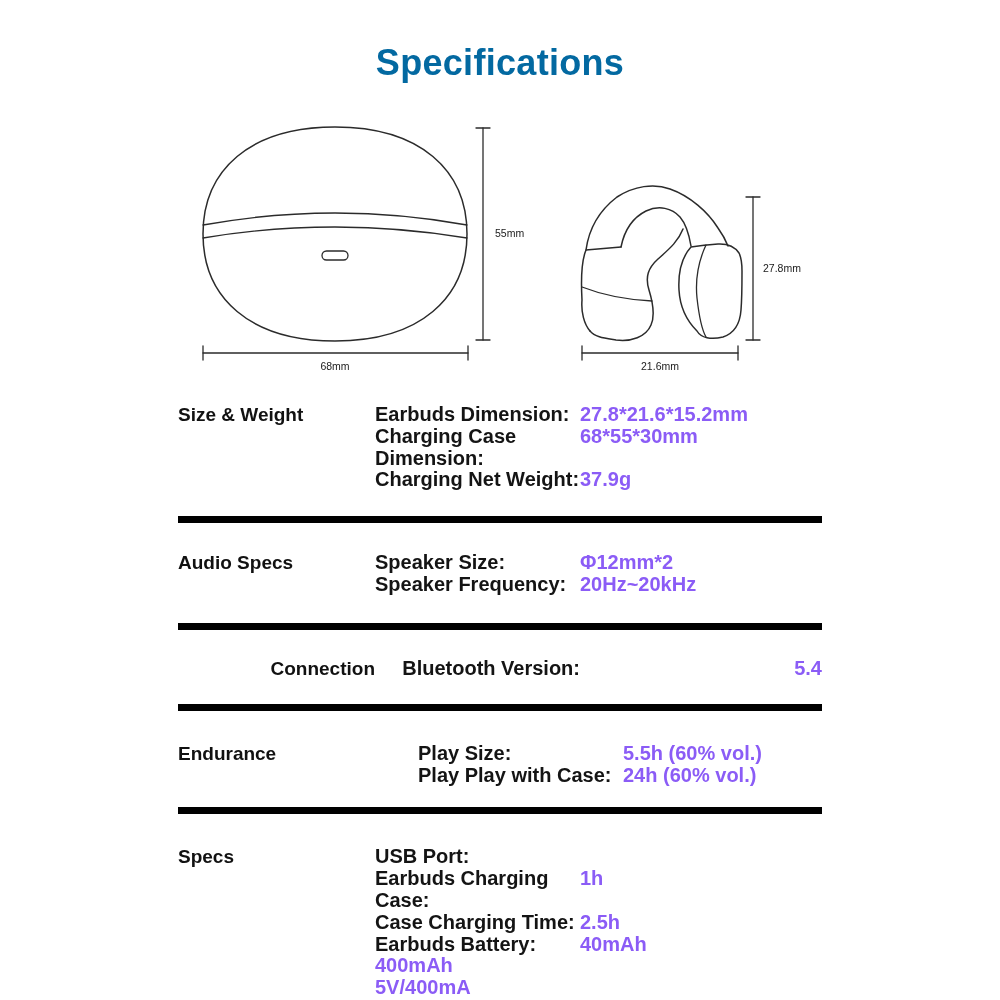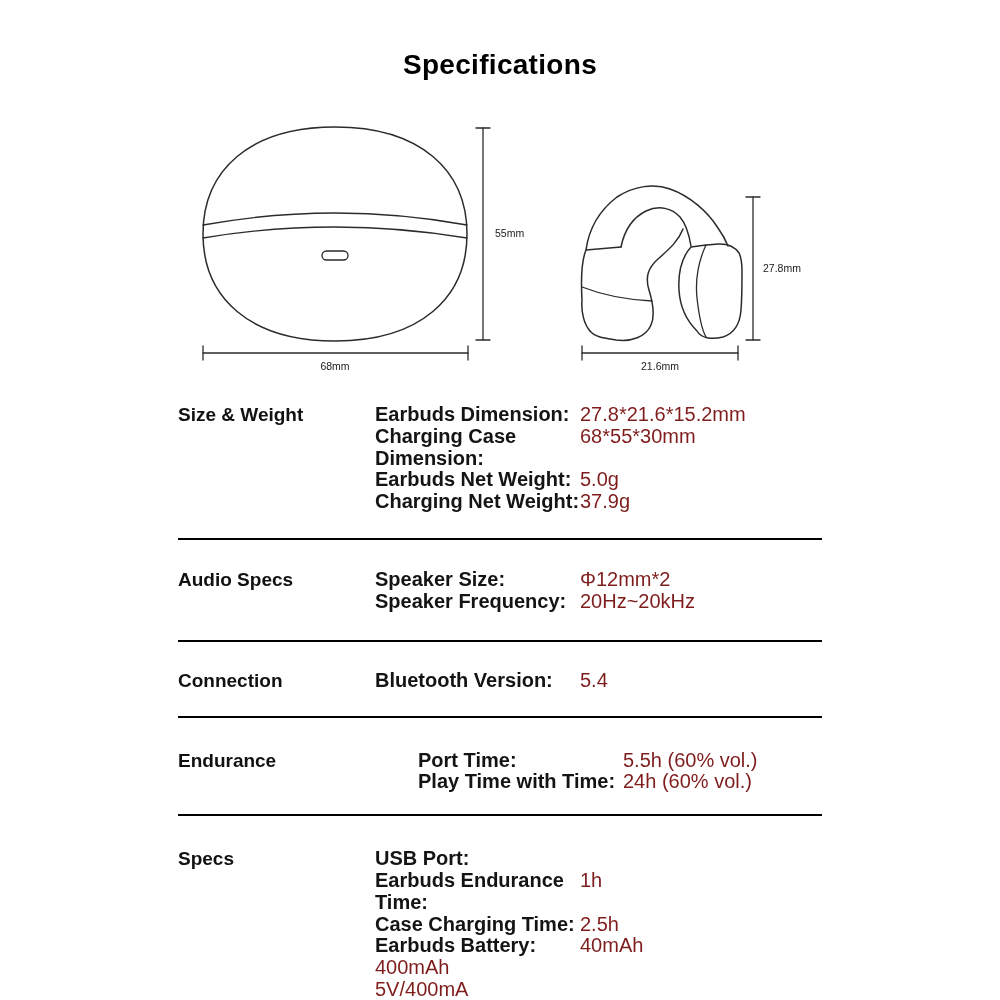--- a/index.html
+++ b/index.html
@@ -6,52 +6,52 @@
   .page{
     position:relative;
     width:1000px;height:1000px;
     background:#ffffff;
     font-family:"Liberation Sans", sans-serif;
     color:#111111;
     overflow:hidden;
   }
   .page-title{
     position:absolute;top:38px;left:0;right:0;
-    margin:11px;text-align:center;
-    font-size:28px;font-weight:800;letter-spacing:.3px;color:#000000;
+    margin:4px;text-align:center;
+    font-size:36px;font-weight:800;letter-spacing:.3px;color:#0369a1;
   }
   .diagram{position:absolute;top:0;left:0;}
   .diagram path,.diagram line,.diagram rect{fill:none;stroke:#2b2b2b;stroke-linecap:round;stroke-linejoin:round;}
   .outline{stroke-width:1.5;}
   .seam{stroke-width:1.3;}
   .dim{stroke-width:1.3;}
   .dim-label{
     font-family:"Liberation Sans", sans-serif;
     font-size:10.5px;font-weight:500;fill:#1a1a1a;stroke:none;
   }
   .spec-table{
     position:absolute;top:400px;left:178px;width:644px;
   }
   .spec-section{
     display:flex;align-items:flex-start;
-    border-bottom:2px solid #000000;
+    border-bottom:7px solid #000000;
   }
   .sec-0{padding:4px 0 25px;}
   .sec-1{padding:29px 0 27px;}
-  .sec-2{padding:28px 0 24px;}
+  .sec-2{padding:28px 0 24px;text-align:right;}
   .sec-3{padding:32px 0 21px;gap:43px;}
   .sec-4{padding:32px 0 0;border-bottom:none;}
   .sec-title{
     width:197px;flex:0 0 197px;
     margin:0;font-size:19px;font-weight:700;line-height:22px;color:#111111;
   }
   .rows{flex:1;}
   .row{display:flex;line-height:21.8px;font-size:20px;}
   .lbl{width:205px;flex:0 0 205px;font-weight:600;color:#141414;}
-  .val{flex:1;font-weight:400;color:#7f1d1d;}
+  .val{flex:1;font-weight:700;color:#8b5cf6;}
 </style>
 </head>
 <body>
 
 <div class="page">
 
   <h1 class="page-title">Specifications</h1>
 
   <svg class="diagram" width="1000" height="390" viewBox="0 0 1000 390" xmlns="http://www.w3.org/2000/svg">
 
@@ -112,24 +112,20 @@
       <div class="rows">
           <div class="row">
       <span class="lbl">Earbuds Dimension:</span>
       <span class="val">27.8*21.6*15.2mm</span>
     </div>
           <div class="row">
       <span class="lbl">Charging Case Dimension:</span>
       <span class="val">68*55*30mm</span>
     </div>
           <div class="row">
-      <span class="lbl">Earbuds Net Weight:</span>
-      <span class="val">5.0g</span>
-    </div>
-          <div class="row">
       <span class="lbl">Charging Net Weight:</span>
       <span class="val">37.9g</span>
     </div>
         </div>
     </section>
       <section class="spec-section sec-1">
       <h2 class="sec-title">Audio Specs</h2>
       <div class="rows">
           <div class="row">
       <span class="lbl">Speaker Size:</span>
@@ -147,37 +143,37 @@
           <div class="row">
       <span class="lbl">Bluetooth Version:</span>
       <span class="val">5.4</span>
     </div>
         </div>
     </section>
       <section class="spec-section sec-3">
       <h2 class="sec-title">Endurance</h2>
       <div class="rows">
           <div class="row">
-      <span class="lbl">Port Time:</span>
+      <span class="lbl">Play Size:</span>
       <span class="val">5.5h (60% vol.)</span>
     </div>
           <div class="row">
-      <span class="lbl">Play Time with Time:</span>
+      <span class="lbl">Play Play with Case:</span>
       <span class="val">24h (60% vol.)</span>
     </div>
         </div>
     </section>
       <section class="spec-section sec-4">
       <h2 class="sec-title">Specs</h2>
       <div class="rows">
           <div class="row">
       <span class="lbl">USB Port:</span>
     </div>
           <div class="row">
-      <span class="lbl">Earbuds Endurance Time:</span>
+      <span class="lbl">Earbuds Charging Case:</span>
       <span class="val">1h</span>
     </div>
           <div class="row">
       <span class="lbl">Case Charging Time:</span>
       <span class="val">2.5h</span>
     </div>
           <div class="row">
       <span class="lbl">Earbuds Battery:</span>
       <span class="val">40mAh</span>
     </div>

